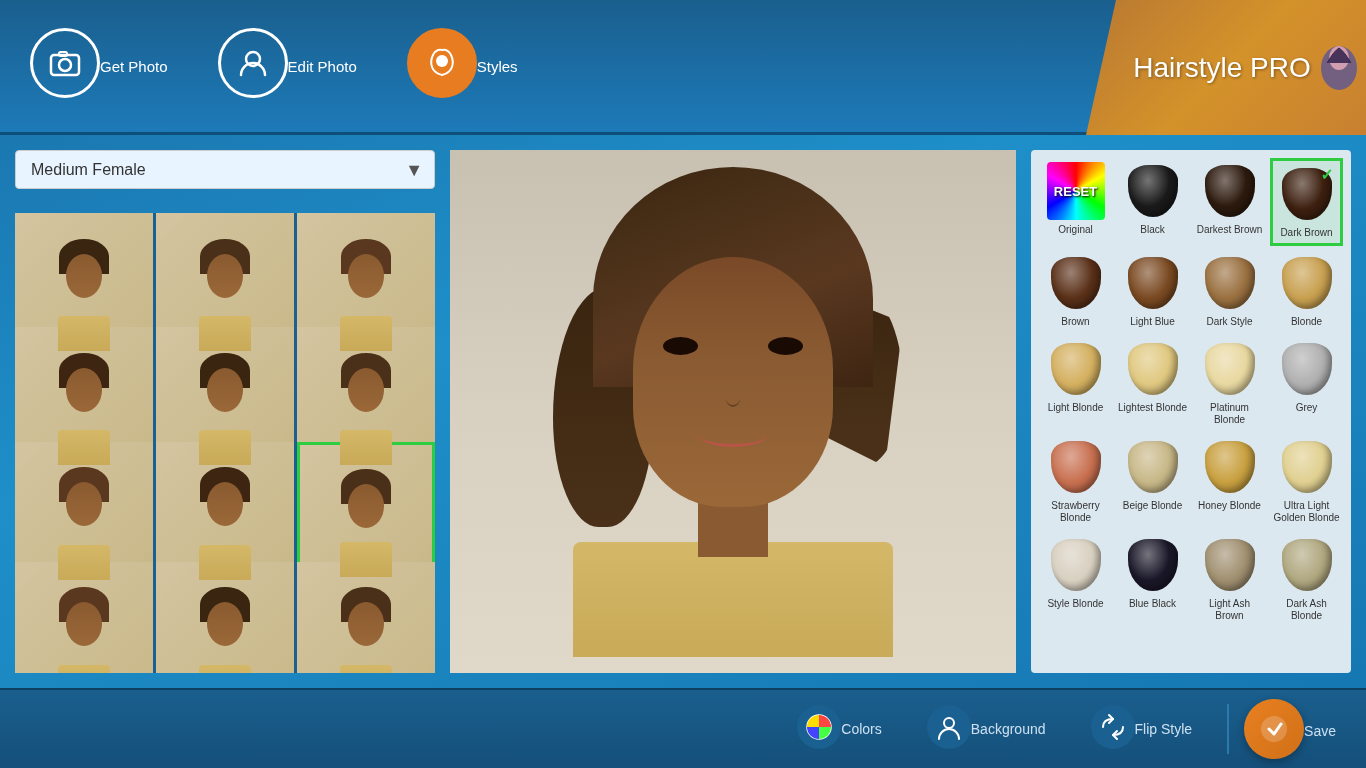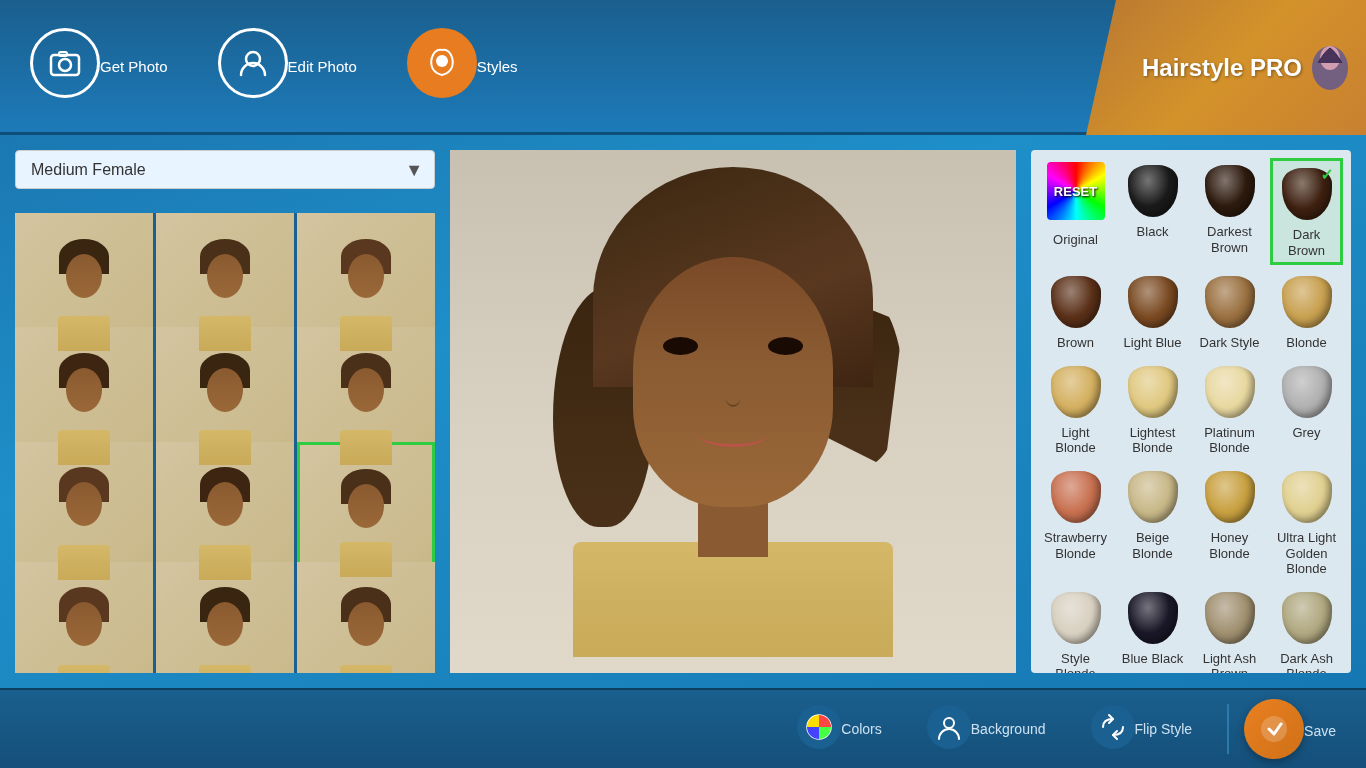--- a/index.html
+++ b/index.html
@@ -60,22 +60,22 @@
       width: 280px;
       height: 135px;
       background: linear-gradient(135deg, #b87832 0%, #d4922a 50%, #c88030 100%);
       display: flex;
       align-items: center;
       justify-content: center;
       clip-path: polygon(30px 0%, 100% 0%, 100% 100%, 0% 100%);
       padding-left: 40px;
     }
     .logo-text {
-      font-size: 24px;
-      font-weight: 700;
+      font-size: 28px;
+      font-weight: 400;
       color: #fff;
       text-shadow: 1px 1px 3px rgba(0,0,0,0.4);
     }
 
     
     .main-content {
       display: flex;
       height: calc(768px - 135px - 80px);
       padding: 15px;
       gap: 15px;
@@ -200,35 +200,35 @@
     }
     .color-check {
       position: absolute;
       top: 4px;
       right: 6px;
       color: #2ecc40;
       font-size: 16px;
       font-weight: bold;
     }
     .color-name {
-      font-size: 13px;
+      font-size: 10px;
       color: #333;
       text-align: center;
       line-height: 1.2;
     }
     
     .reset-swatch {
       background: conic-gradient(red, yellow, lime, cyan, blue, magenta, red);
       width: 58px;
       height: 58px;
       border-radius: 4px;
       display: flex;
       align-items: center;
       justify-content: center;
-      margin-bottom: 12px;
+      margin-bottom: 4px;
     }
     .reset-text {
       font-size: 13px;
       font-weight: 900;
       color: #fff;
       text-shadow: 1px 1px 2px #000;
     }
     .hair-swatch-shape {
       width: 50px;
       height: 52px;

